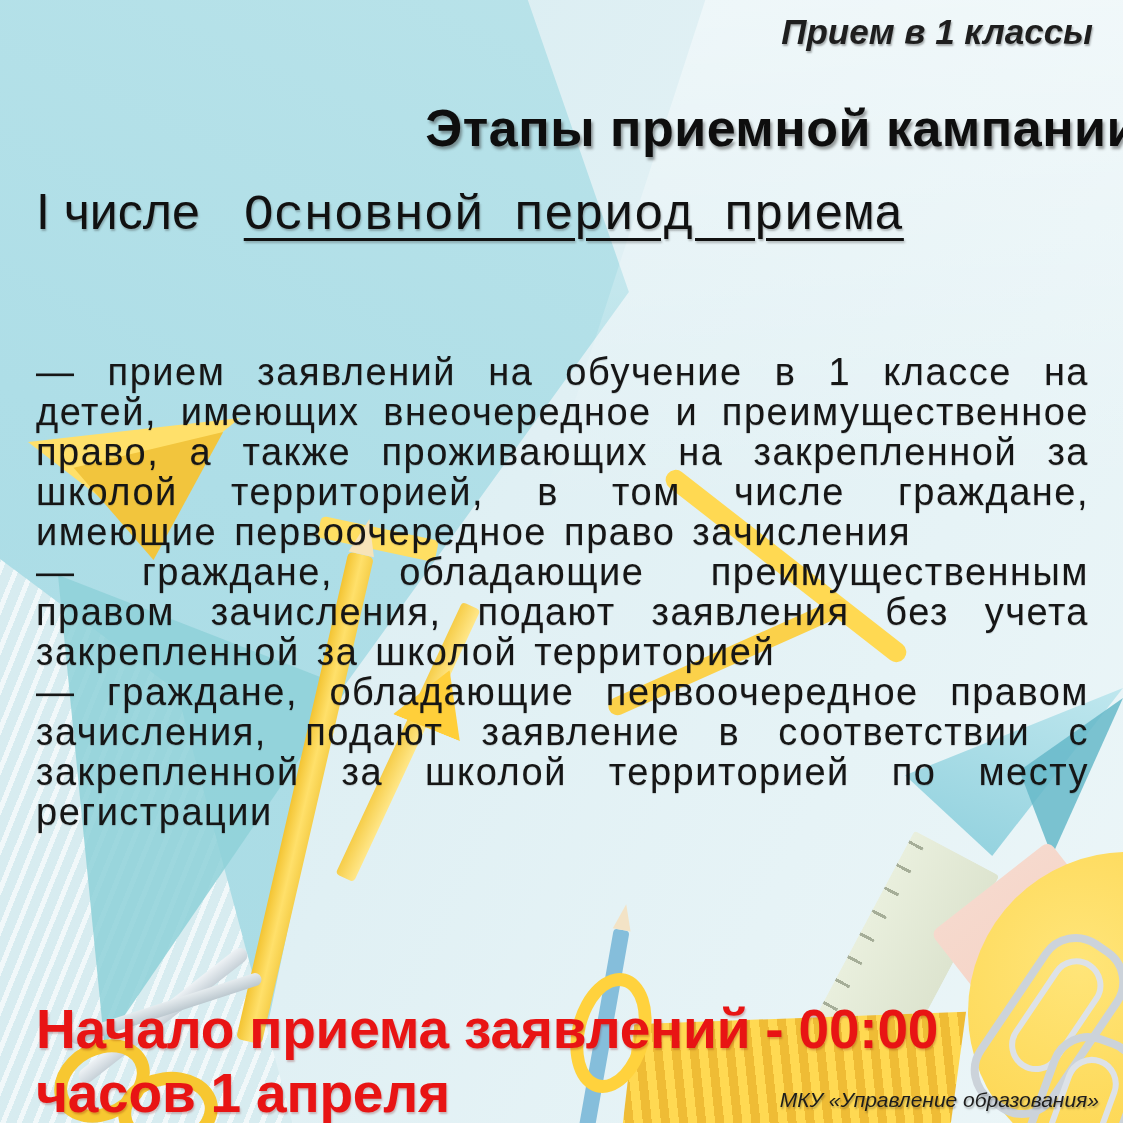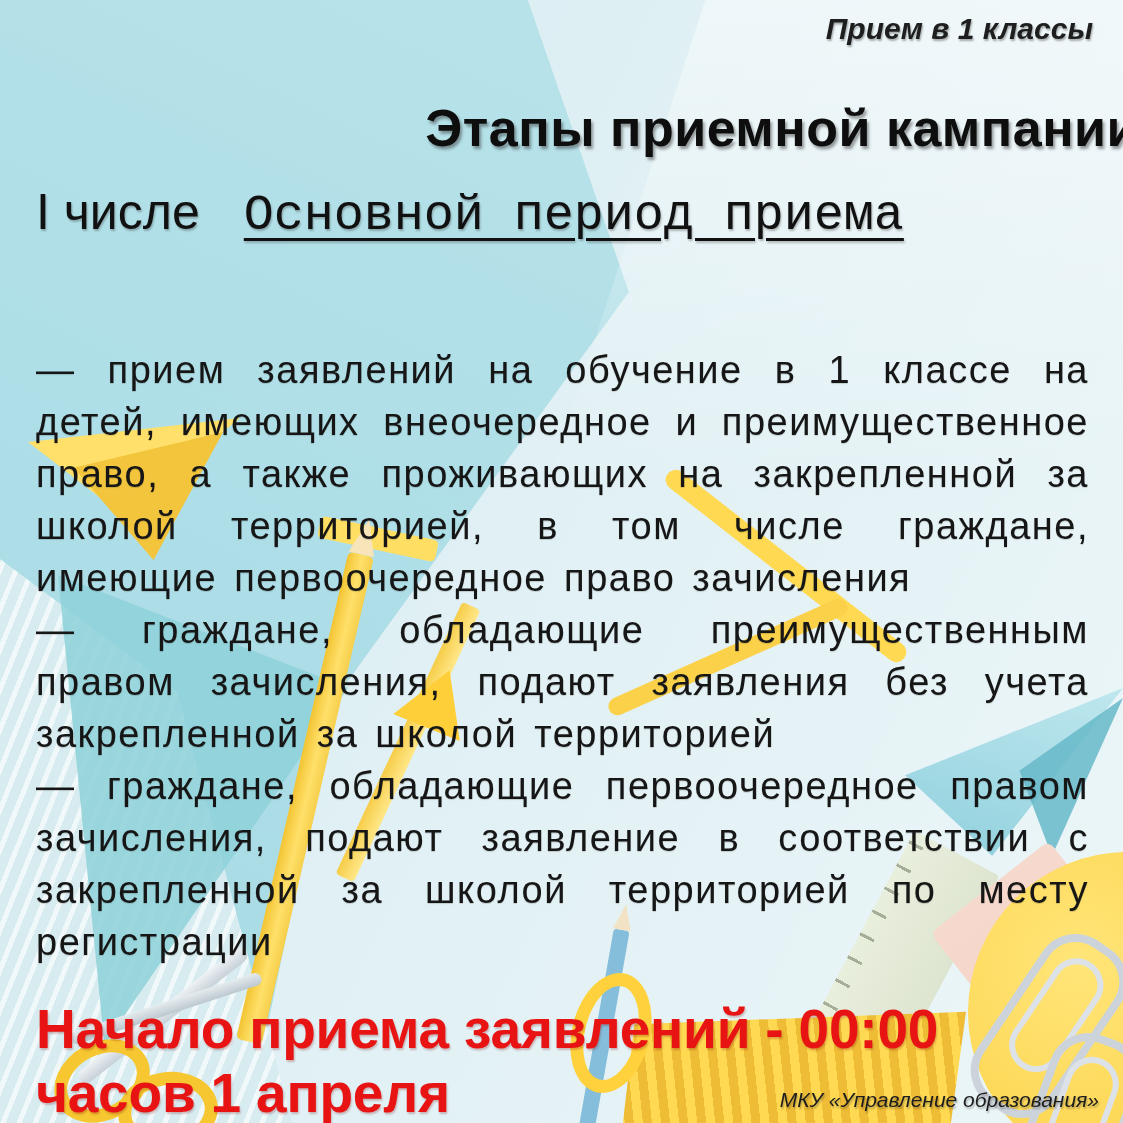--- a/index.html
+++ b/index.html
@@ -80,32 +80,32 @@
     background:linear-gradient(#eef2f5,#c7d1d8);border-radius:8px;}
   .blade-2{left:66px;top:1002px;width:200px;height:13px;transform:rotate(-18deg);
     background:linear-gradient(#e6ecef,#bcc8cf);border-radius:8px;}
   .ring{border-radius:50%;border:13px solid #f7c731;background:transparent;}
   .ring-1{left:52px;top:1042px;width:74px;height:52px;transform:rotate(-28deg);}
   .ring-2{left:118px;top:1072px;width:74px;height:52px;transform:rotate(-8deg);}
   .ring-3{left:572px;top:972px;width:52px;height:96px;transform:rotate(14deg);border-color:#ffd23d;}
 
   
   .content{position:absolute;inset:0;z-index:5;color:#161616;}
-  .corner-tag{position:absolute;top:12px;right:30px;font-size:30px;font-weight:bold;font-style:italic;
+  .corner-tag{position:absolute;top:12px;right:30px;font-size:35px;font-weight:bold;font-style:italic;
     color:#1e1e1e;text-shadow:1px 2px 2px rgba(30,30,30,.35);}
   .title{position:absolute;top:98px;left:16px;width:100%;text-align:right;margin:0;
     font-size:52px;font-weight:bold;color:#0e0e0e;letter-spacing:.5px;
     text-shadow:2px 3px 3px rgba(40,40,40,.45);}
   .stage-line{position:absolute;top:183px;left:36px;font-size:50px;font-weight:400;
     color:#111;text-shadow:1px 2px 2px rgba(40,40,40,.3);}
   .stage-name{margin-left:44px;text-decoration:underline;text-decoration-thickness:3px;text-underline-offset:9px;font-family:Liberation Mono, monospace;}
   .date-line{position:absolute;top:244px;left:36px;font-size:50px;font-weight:bold;color:#0e0e0e;
     text-shadow:1px 2px 2px rgba(40,40,40,.3);}
-  .body-text{position:absolute;top:344px;left:36px;right:34px;
-    font-size:38px;line-height:52px;letter-spacing:1.5px;word-spacing:5px;
+  .body-text{position:absolute;top:352px;left:36px;right:34px;
+    font-size:38px;line-height:40px;letter-spacing:1.5px;word-spacing:5px;
     text-align:justify;text-align-last:left;color:#161616;
     text-shadow:0 1px 1px rgba(30,30,30,.18);}
   .body-text p{margin:0;}
   .deadline{position:absolute;top:997px;left:36px;right:20px;
     font-size:55px;font-weight:bold;color:#e81414;letter-spacing:-0.2px;
     text-shadow:1px 2px 2px rgba(120,0,0,.25);}
   .footer-credit{position:absolute;bottom:11px;right:24px;font-size:21px;font-style:italic;
     color:#1c1c1c;text-shadow:1px 2px 2px rgba(40,40,40,.35);}
 </style>
 </head>

